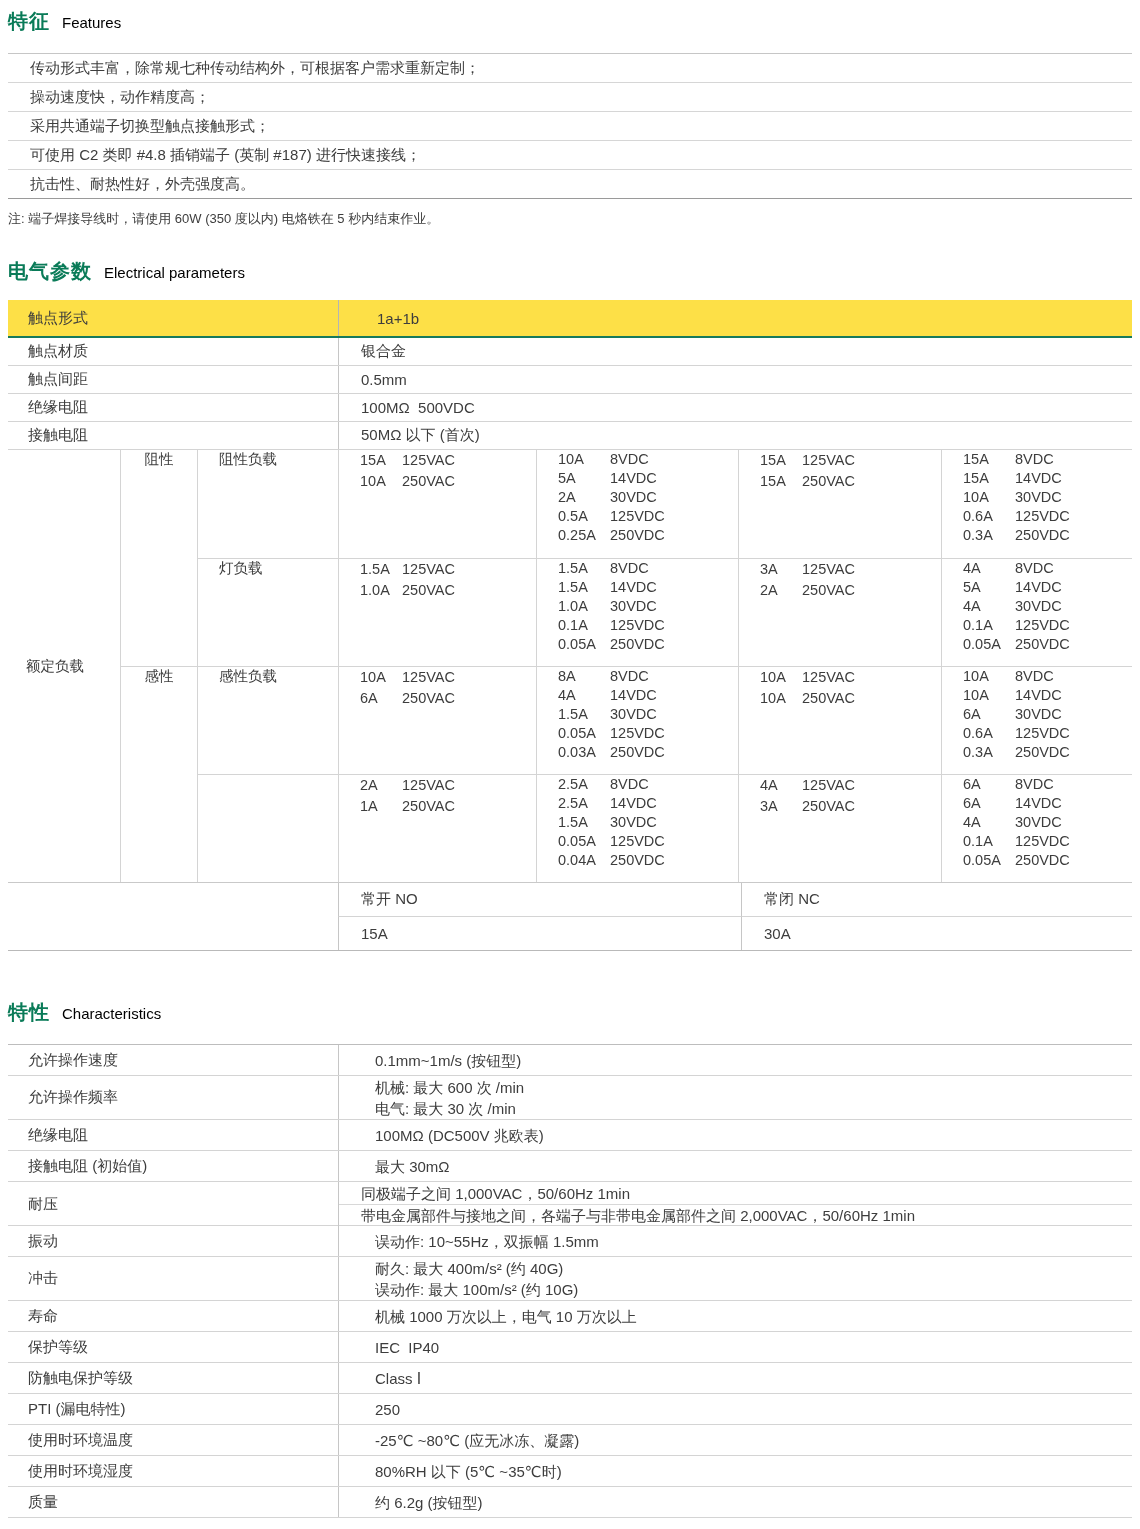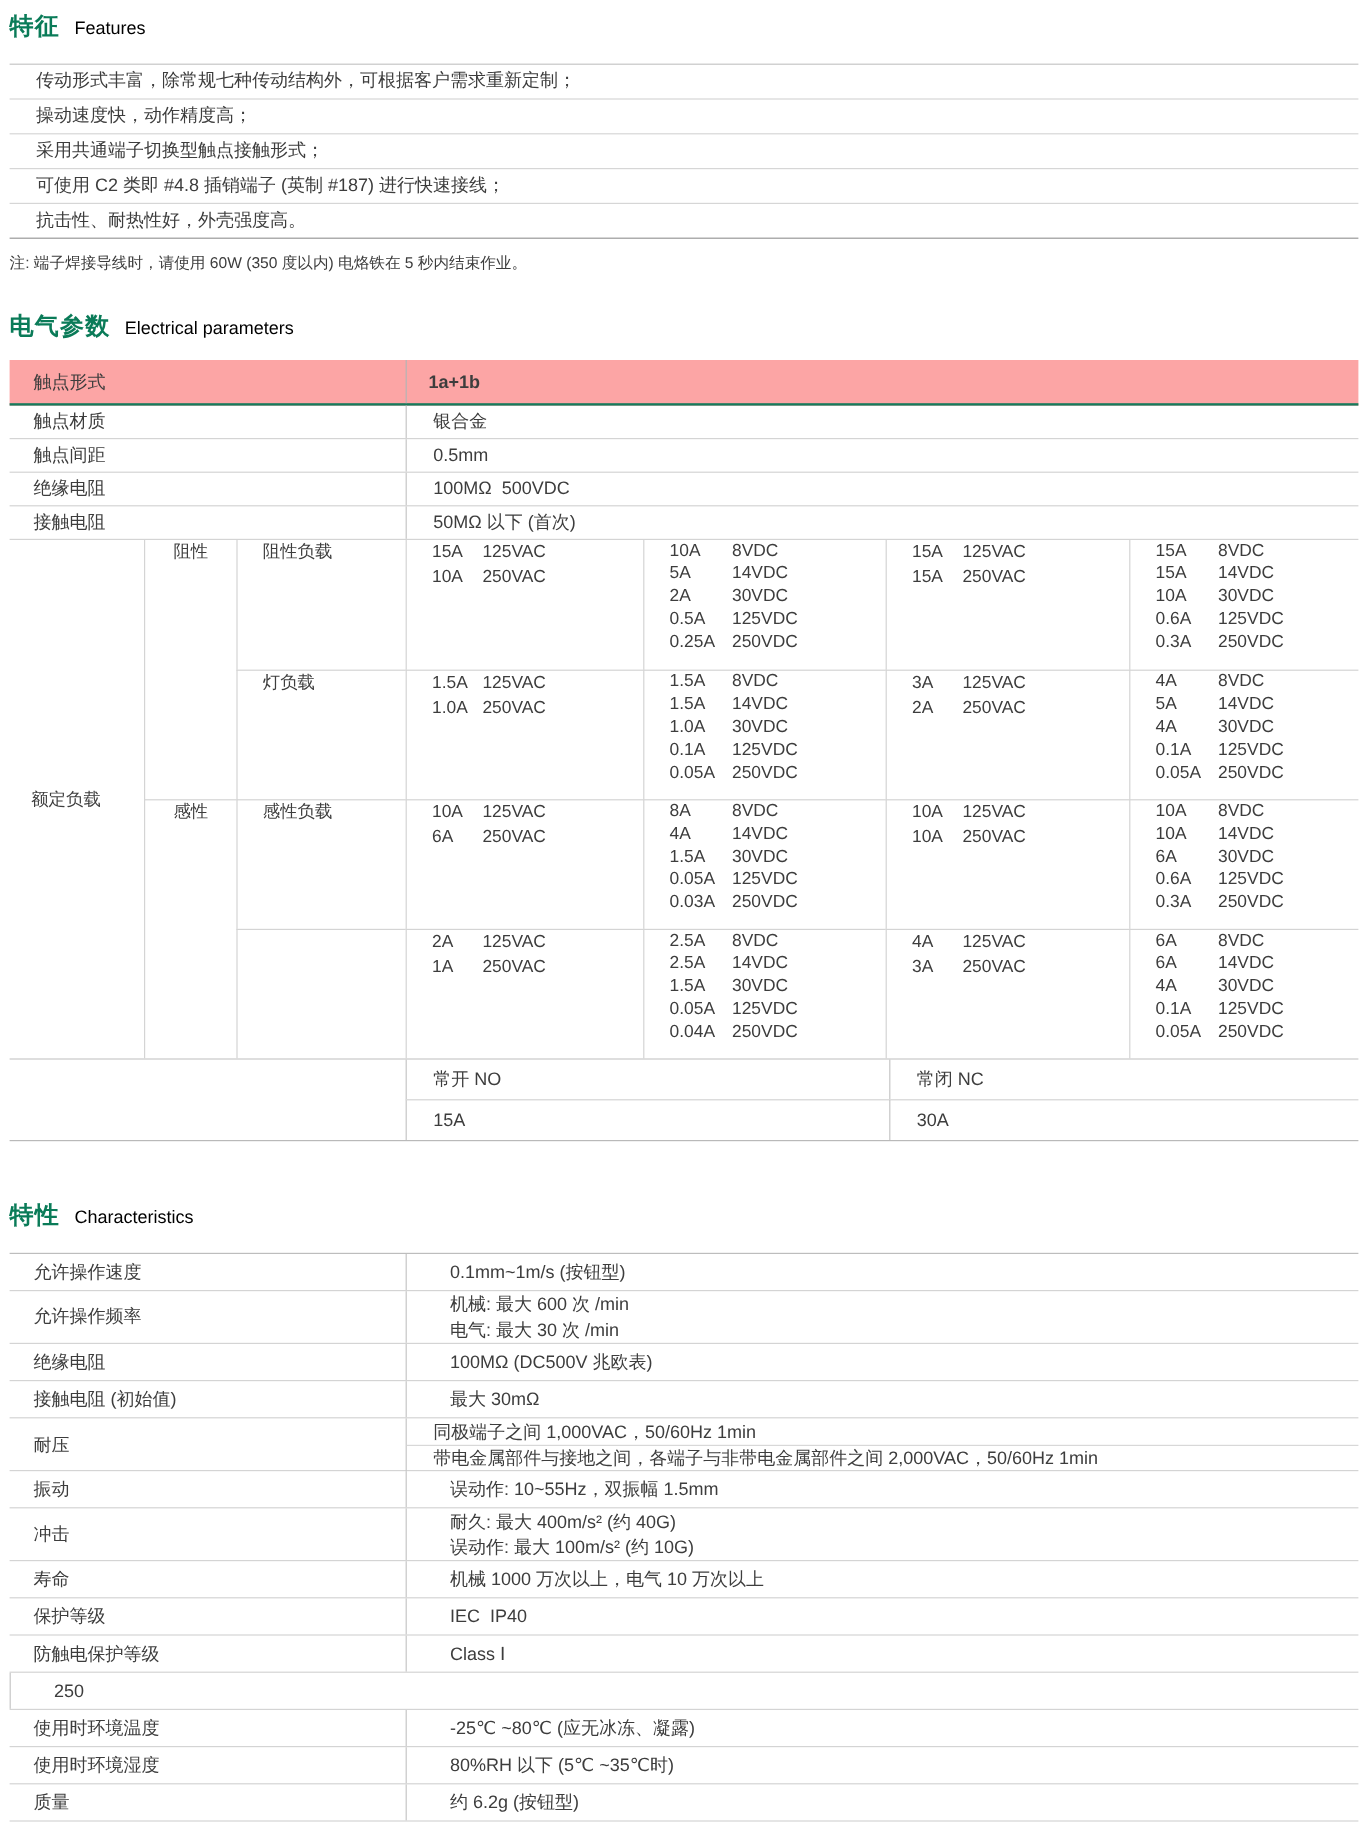--- a/index.html
+++ b/index.html
@@ -23,24 +23,24 @@
     border-bottom:1px solid #d6d6d6; white-space:pre-wrap;
   }
   .features-list li:last-child { border-bottom:1px solid #9a9a9a; }
   .note { margin-top:11px; font-size:13px; color:#3d3d3d; white-space:pre-wrap; }
 
   
   .sec-electrical { margin-top:30px; }
   .etable { margin-top:15px; width:1124px; font-size:15px; }
   .erow-head {
     display:grid; grid-template-columns:330px 1fr; height:38px; align-items:center;
-    background:#fca5a5; border-bottom:2px solid #177a5c;
+    background:#fde047; border-bottom:2px solid #177a5c;
   }
   .erow-head .lab { padding-left:20px; }
-  .erow-head .val { padding-left:18px; border-left:1px solid #b5b5b5; height:100%; display:flex; align-items:center;font-weight:bold; }
+  .erow-head .val { padding-left:38px; border-left:1px solid #b5b5b5; height:100%; display:flex; align-items:center; }
   .erow {
     display:grid; grid-template-columns:330px 1fr; height:28px; align-items:center;
     border-bottom:1px solid #d4d4d4;
   }
   .erow .lab { padding-left:20px; }
   .erow .val { padding-left:22px; border-left:1px solid #c6c6c6; height:100%; display:flex; align-items:center; white-space:pre-wrap; }
 
   
   .rated {
     display:grid;
@@ -308,20 +308,21 @@
             <div class="ln">IEC  IP40</div>
           </div>
       </div>
       <div class="crow h31">
         <div class="lab">防触电保护等级</div>
         <div class="val">
             <div class="ln">Class Ⅰ</div>
           </div>
       </div>
       <div class="crow h31">
+        <div class="lab">PTI (漏电特性)</div>
         <div class="val">
             <div class="ln">250</div>
           </div>
       </div>
       <div class="crow h31">
         <div class="lab">使用时环境温度</div>
         <div class="val">
             <div class="ln">-25℃ ~80℃ (应无冰冻、凝露)</div>
           </div>
       </div>

